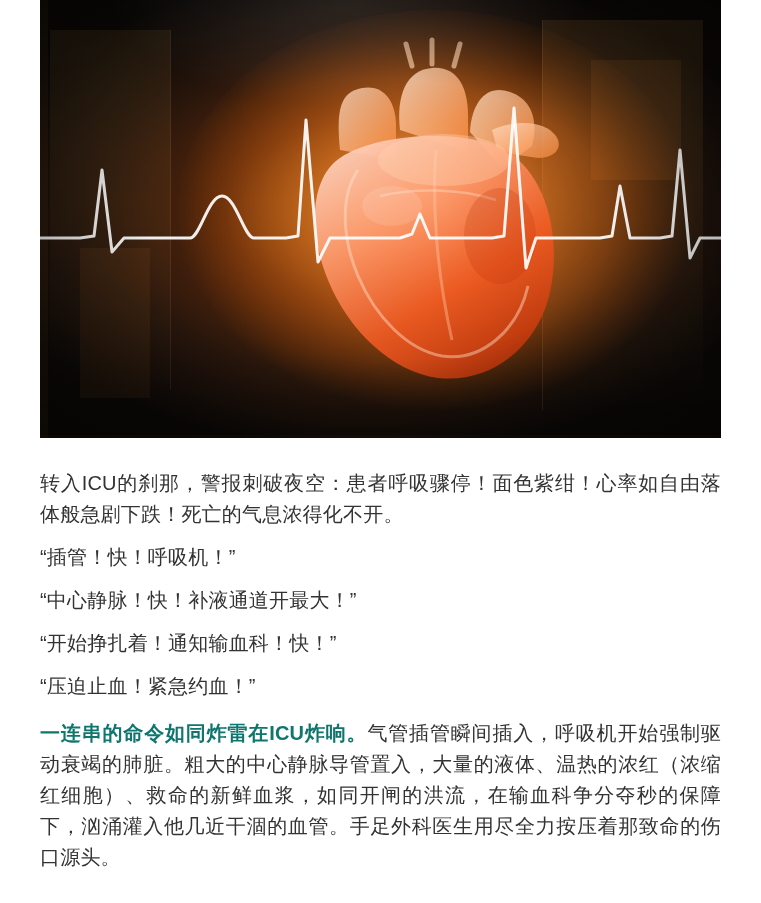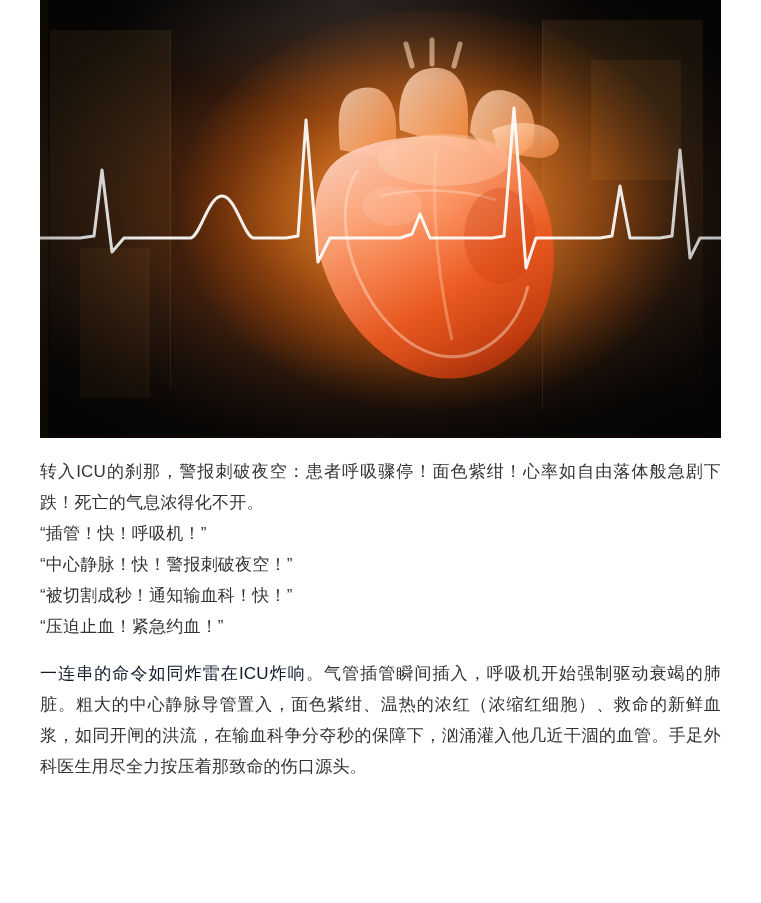--- a/index.html
+++ b/index.html
@@ -85,36 +85,36 @@
     position: absolute;
     inset: 0;
     width: 681px;
     height: 438px;
   }
 
   .article {
     padding-top: 18px;
   }
   .article p {
-    margin: 0 0 0 0;
-    font-size: 17px;
+    margin: 12px 0 0 0;
+    font-size: 20px;
     line-height: 31px;
     color: #333333;
     letter-spacing: 0.2px;
     text-align: justify;
   }
   .article p.block {
     margin-bottom: 16px;
   }
   .article p.tight {
     margin-bottom: 0;
   }
   .article p .bold {
-    font-weight: normal;
-    color: #0f172a;
+    font-weight: bold;
+    color: #0f766e;
   }
 </style>
 </head>
 <body>
 
 <div class="page">
 
   <div class="hero">
     <div class="bg-base"></div>
     <div class="bg-blocks"></div>
@@ -173,20 +173,20 @@
                L620 238 L632 236 L640 150 L650 258 L660 238 L681 238" fill="none" stroke="#ffffff" stroke-width="3" stroke-linejoin="round" stroke-linecap="round" opacity="0.92"></path>
     </svg>
 
     <div class="smoke"></div>
     <div class="vignette"></div>
   </div>
 
   <div class="article">
     <p class="tight">转入ICU的刹那，警报刺破夜空：患者呼吸骤停！面色紫绀！心率如自由落体般急剧下跌！死亡的气息浓得化不开。</p>
     <p class="tight">“插管！快！呼吸机！”</p>
-    <p class="tight">“中心静脉！快！警报刺破夜空！”</p>
-    <p class="tight">“被切割成秒！通知输血科！快！”</p>
+    <p class="tight">“中心静脉！快！补液通道开最大！”</p>
+    <p class="tight">“开始挣扎着！通知输血科！快！”</p>
     <p class="block">“压迫止血！紧急约血！”</p>
-    <p class="block"><span class="bold">一连串的命令如同炸雷在ICU炸响。</span><span>气管插管瞬间插入，呼吸机开始强制驱动衰竭的肺脏。粗大的中心静脉导管置入，面色紫绀、温热的浓红（浓缩红细胞）、救命的新鲜血浆，如同开闸的洪流，在输血科争分夺秒的保障下，汹涌灌入他几近干涸的血管。手足外科医生用尽全力按压着那致命的伤口源头。</span></p>
+    <p class="block"><span class="bold">一连串的命令如同炸雷在ICU炸响。</span><span>气管插管瞬间插入，呼吸机开始强制驱动衰竭的肺脏。粗大的中心静脉导管置入，大量的液体、温热的浓红（浓缩红细胞）、救命的新鲜血浆，如同开闸的洪流，在输血科争分夺秒的保障下，汹涌灌入他几近干涸的血管。手足外科医生用尽全力按压着那致命的伤口源头。</span></p>
 
   </div>
 
 </div>
 
 </body></html>

